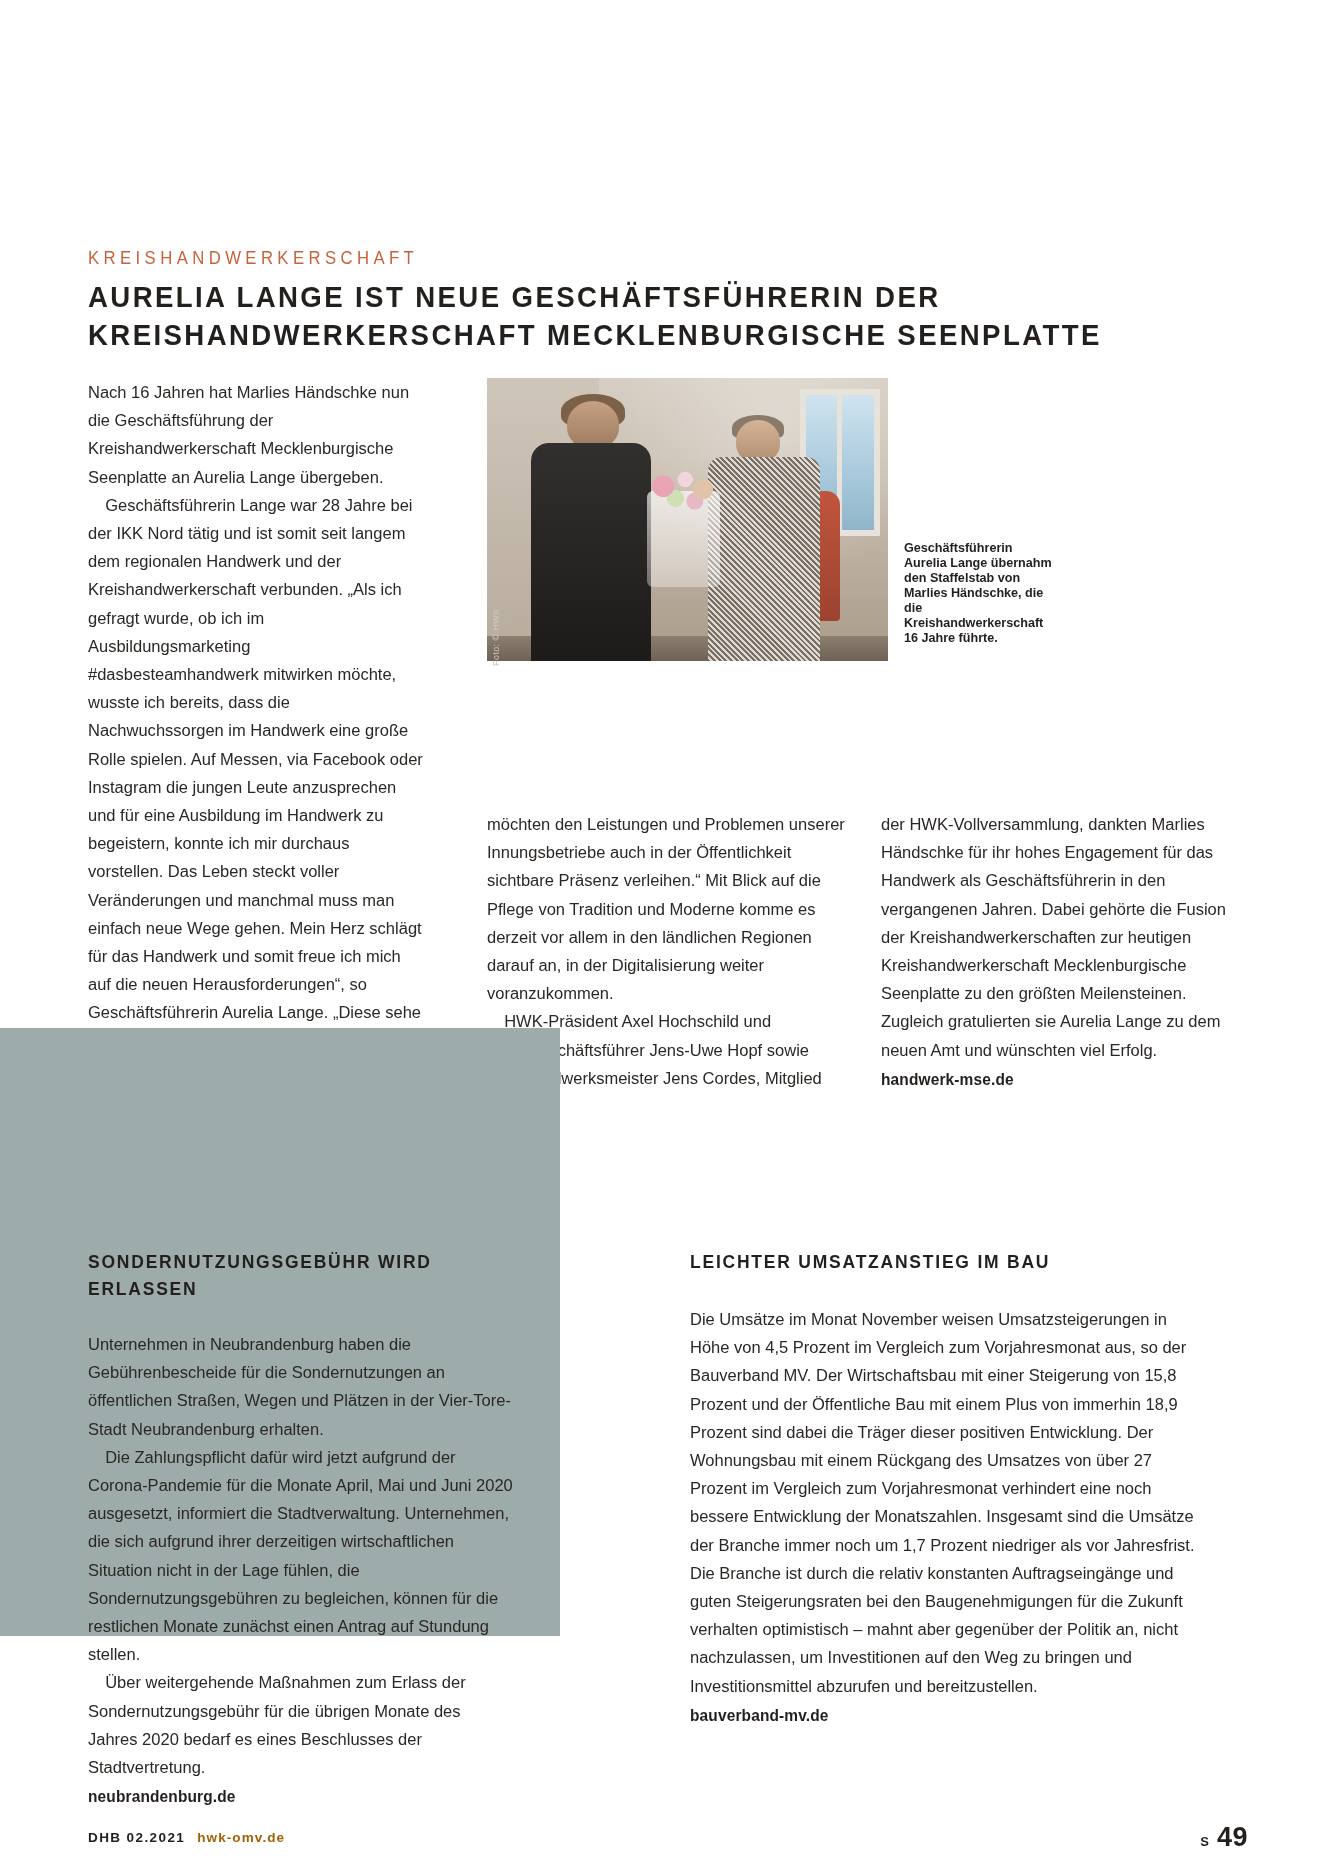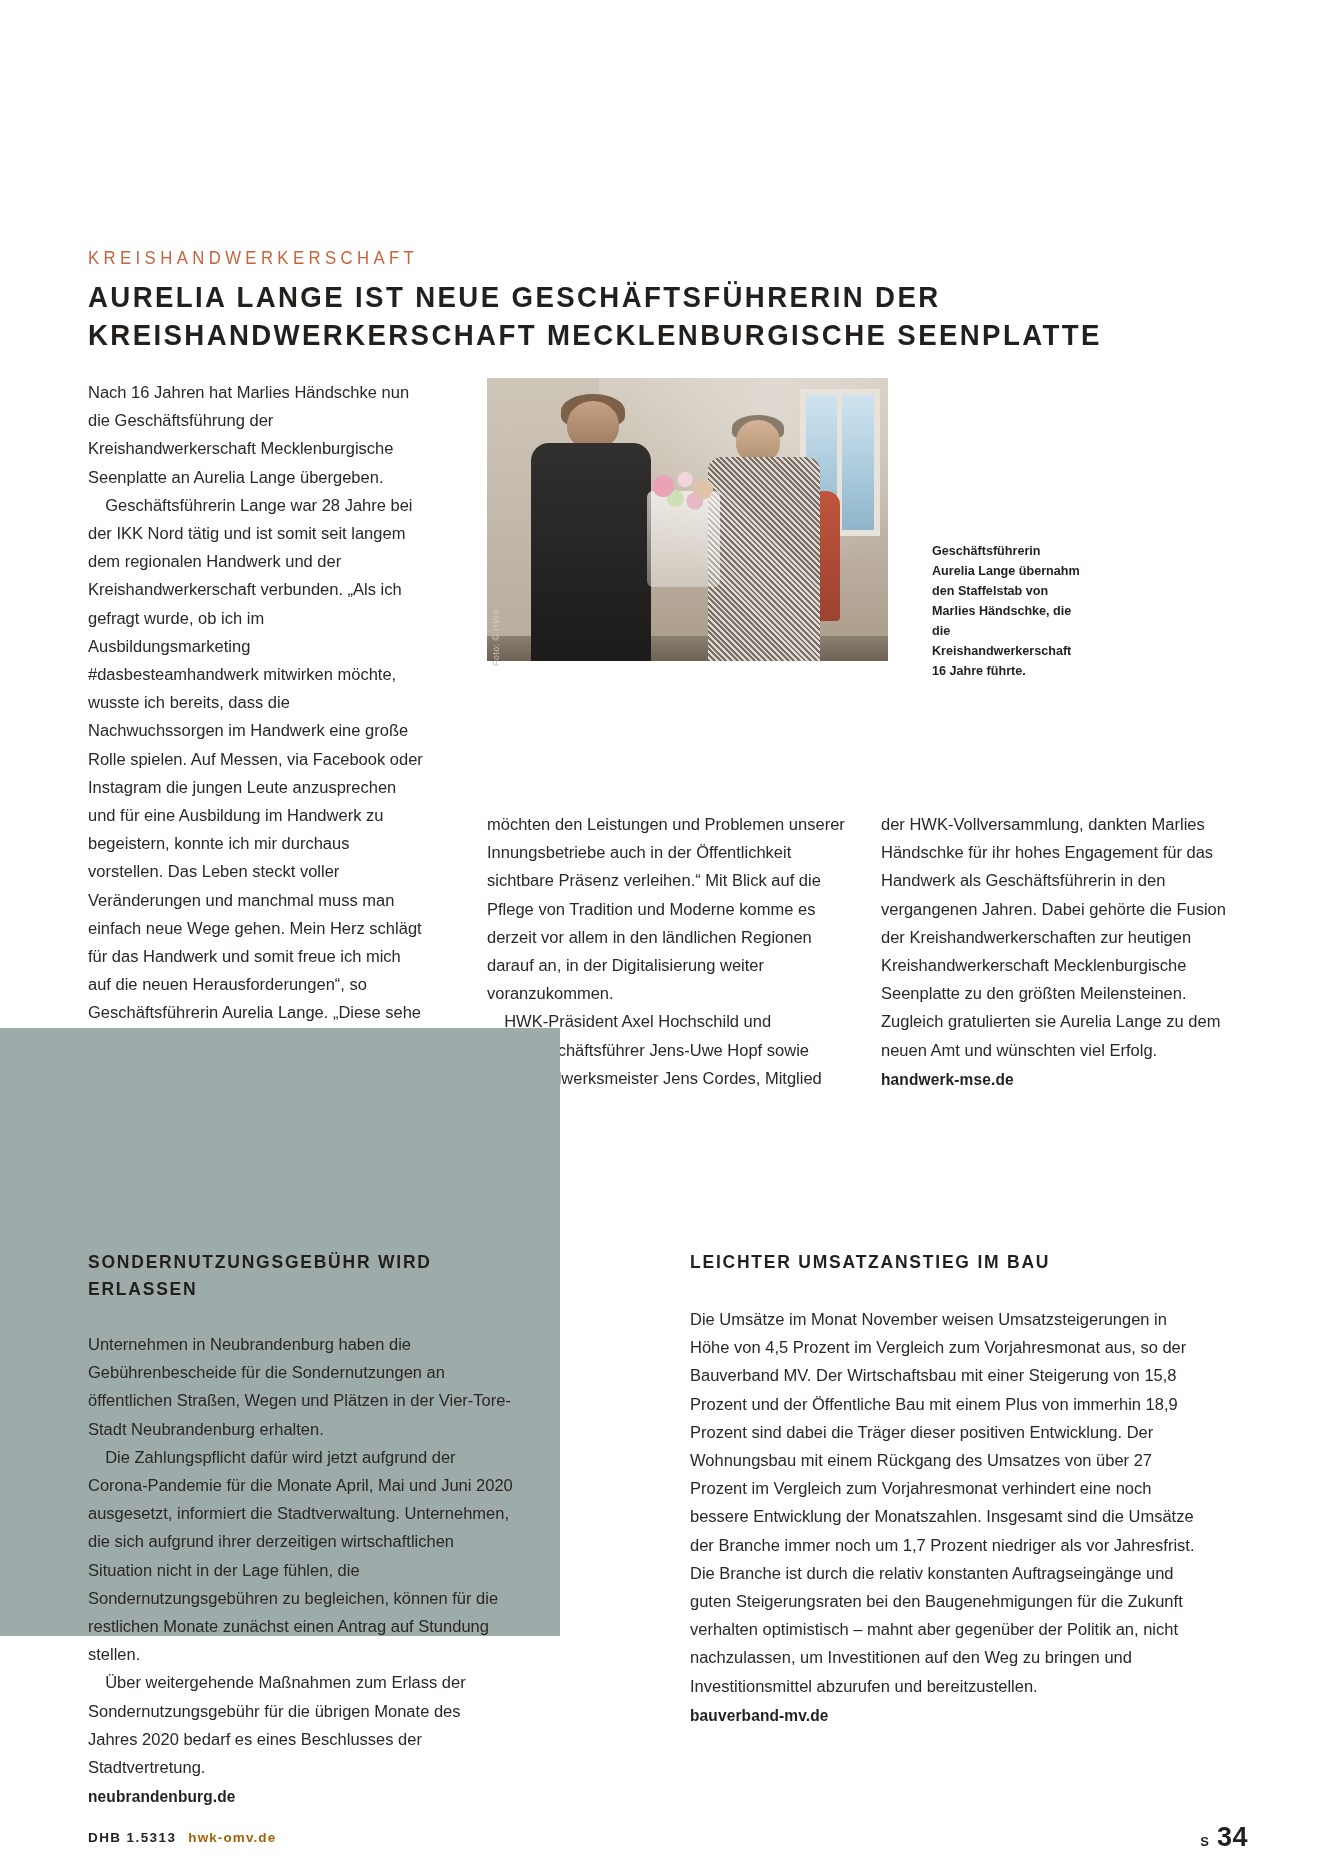--- a/index.html
+++ b/index.html
@@ -156,24 +156,23 @@
   }
 
   
   .caption {
     position: absolute;
     left: 904px;
     top: 541px;
     width: 152px;
     font-family: "Liberation Sans Narrow", "Liberation Sans", sans-serif;
     font-size: 12.6px;
-    line-height: 20px;
-    font-weight: 700;
-    color: #231f1d;
-    margin-left: 28px;
+    line-height: 15px;
+    font-weight: 700;
+    color: #231f1d;
   }
 
   
   .panel-grey {
     position: absolute;
     left: 0;
     top: 1028px;
     width: 560px;
     height: 608px;
     background: #9dabab;
@@ -292,21 +291,21 @@
   </div>
 
   <div class="sub-head" id="right-head">LEICHTER UMSATZANSTIEG IM BAU</div>
 
   <div class="body-col" id="right-body">
     <p>Die Umsätze im Monat November weisen Umsatzsteigerungen in Höhe von 4,5 Prozent im Vergleich zum Vorjahresmonat aus, so der Bauverband MV. Der Wirtschaftsbau mit einer Steigerung von 15,8 Prozent und der Öffentliche Bau mit einem Plus von immerhin 18,9 Prozent sind dabei die Träger dieser positiven Entwicklung. Der Wohnungsbau mit einem Rückgang des Umsatzes von über 27 Prozent im Vergleich zum Vorjahresmonat verhindert eine noch bessere Entwicklung der Monatszahlen. Insgesamt sind die Umsätze der Branche immer noch um 1,7 Prozent niedriger als vor Jahresfrist. Die Branche ist durch die relativ konstanten Auftragseingänge und guten Steigerungsraten bei den Baugenehmigungen für die Zukunft verhalten optimistisch – mahnt aber gegenüber der Politik an, nicht nachzulassen, um Investitionen auf den Weg zu bringen und Investitionsmittel abzurufen und bereitzustellen.</p>
     <span class="weblink">bauverband-mv.de</span>
   </div>
 
   <div class="footer-left">
-    <span class="f-issue">DHB 1.5313</span><span class="f-url">hwk-omv.de</span>
+    <span class="f-issue">DHB 02.2021</span><span class="f-url">hwk-omv.de</span>
   </div>
 
   <div class="footer-right">
     <span class="f-s">S</span>
-    <span class="f-page">34</span>
+    <span class="f-page">49</span>
   </div>
 
 </div>
 
 </body></html>

